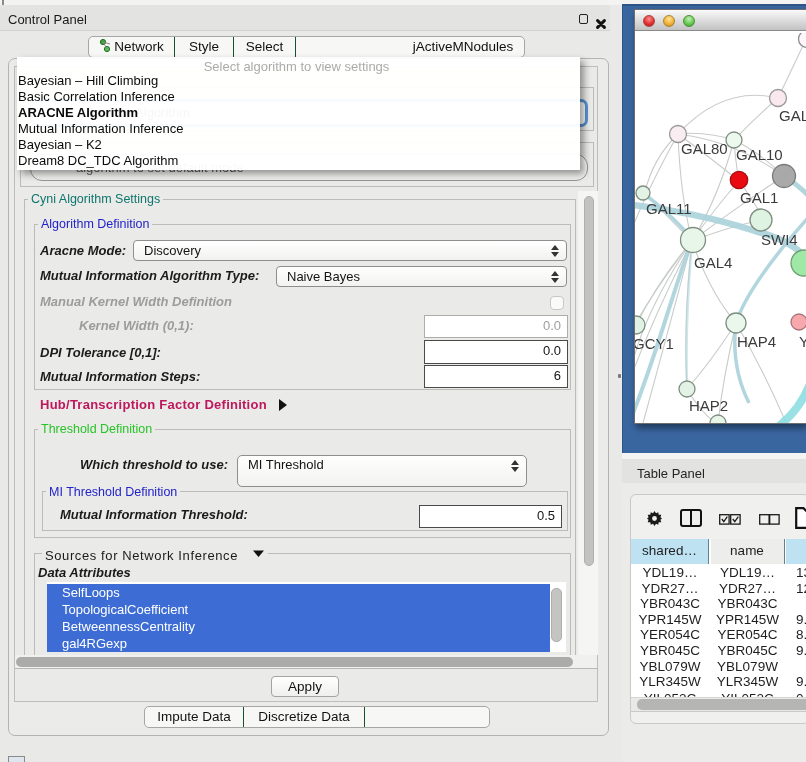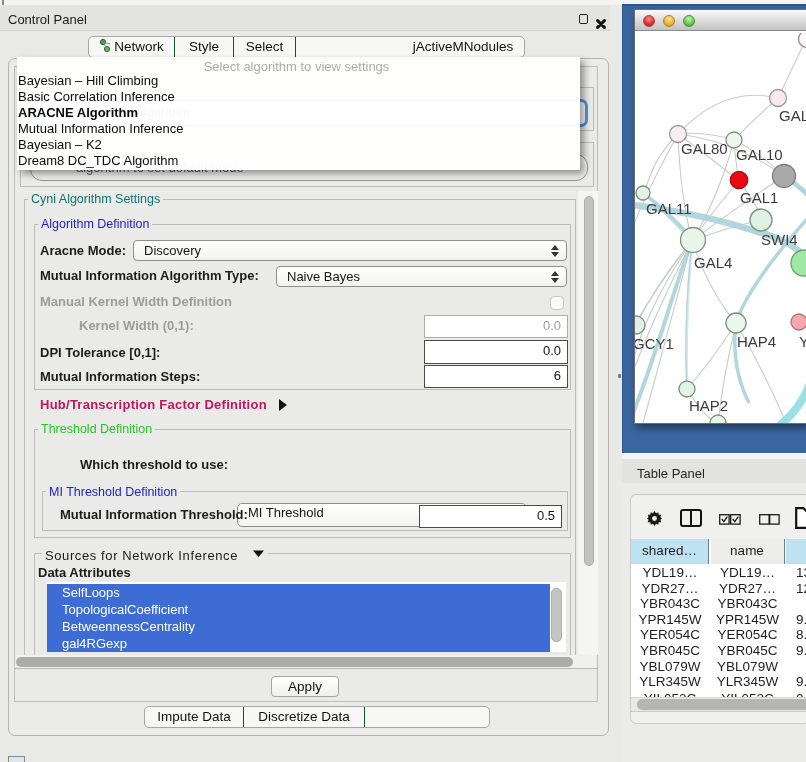--- a/index.html
+++ b/index.html
@@ -1,21 +1,21 @@
 <!DOCTYPE html>
 <html><head>
 <meta charset="utf-8">
 <style>
 * { margin:0; padding:0; box-sizing:border-box; }
 html,body { width:806px; height:762px; overflow:hidden; }
 body { font-family:"Liberation Sans", sans-serif; background:#E9E9E7; position:relative; }
 .abs { position:absolute; }
 .grouptitle { position:absolute; font-size:12.5px; background:#EAEAE8; padding:0 3px; line-height:13px; }
 .groupbox { position:absolute; border:1px solid #BBBBB9; }
-.lbl { position:absolute; font-weight:bold; font-size:13px; color:#1B1B1B; white-space:nowrap; line-height:15px; }
+.lbl { position:absolute; font-weight:bold; font-size:13px; color:#1B1B1B; white-space:nowrap; line-height:15px;font-style:italic; }
 .lbl.dis { color:#9C9C9C; }
 .combo { position:absolute; height:21px; border:1px solid #8E8E8E; border-radius:4px;
   background:linear-gradient(#FFFFFF,#F2F2F0); font-size:13px; color:#141414;
   line-height:19px; padding-left:10px; }
 .combo .arr { position:absolute; right:7px; top:3px; width:8px; height:14px;
   background:
    linear-gradient(#0000,#0000) ,
    conic-gradient(#0000 0 0);
 }
 .combo .arr::before { content:""; position:absolute; left:0; top:1px;
@@ -102,21 +102,21 @@
 
 <div class="abs" style="left:40px;top:397px;font-size:13px;font-weight:bold;letter-spacing:0.25px;color:#be185d;">Hub/Transcription Factor Definition</div>
 <div class="abs" style="left:277px;top:398px;"><svg width="12" height="14">
       <path d="M2 1 L10 7 L2 13 Z" fill="#111"></path>
     </svg></div>
 
 <div class="groupbox" style="left:34px;top:429px;width:537px;height:109px;"></div>
 <div class="grouptitle" style="left:38px;top:423px;color:#27C427;">Threshold Definition</div>
 
 <div class="lbl" style="left:80px;top:457px;">Which threshold to use:</div>
-<div class="combo" style="left:237px;top:455px;width:290px;height:24px;border-radius:5px;line-height:18px;margin-top:48px;">MI Threshold<span class="arr" style="top:2.5px;"></span></div>
+<div class="combo" style="left:237px;top:455px;width:290px;height:32px;border-radius:5px;line-height:18px;">MI Threshold<span class="arr" style="top:2.5px;"></span></div>
 
 <div class="groupbox" style="left:42px;top:491px;width:526px;height:40px;"></div>
 <div class="grouptitle" style="left:46px;top:486px;color:#2222CC;">MI Threshold Definition</div>
 <div class="lbl" style="left:60px;top:507px;">Mutual Information Threshold:</div>
 <div class="field en" style="left:419px;top:505px;width:143px;height:23px;line-height:19px;">0.5</div>
 
 <div class="groupbox" style="left:34px;top:553px;width:537px;height:102px;border-bottom:none;"></div>
 <div class="abs" style="left:42px;top:546px;font-size:13px;letter-spacing:0.6px;background:#EAEAE8;padding:0 3px;color:#1B1B1B;">Sources for Network Inference <span style="display:inline-block;vertical-align:2px;margin-left:10px;"><svg width="13" height="9">
         <path d="M1 1.5 L12 1.5 L6.5 8 Z" fill="#111"></path>
       </svg></span></div>

